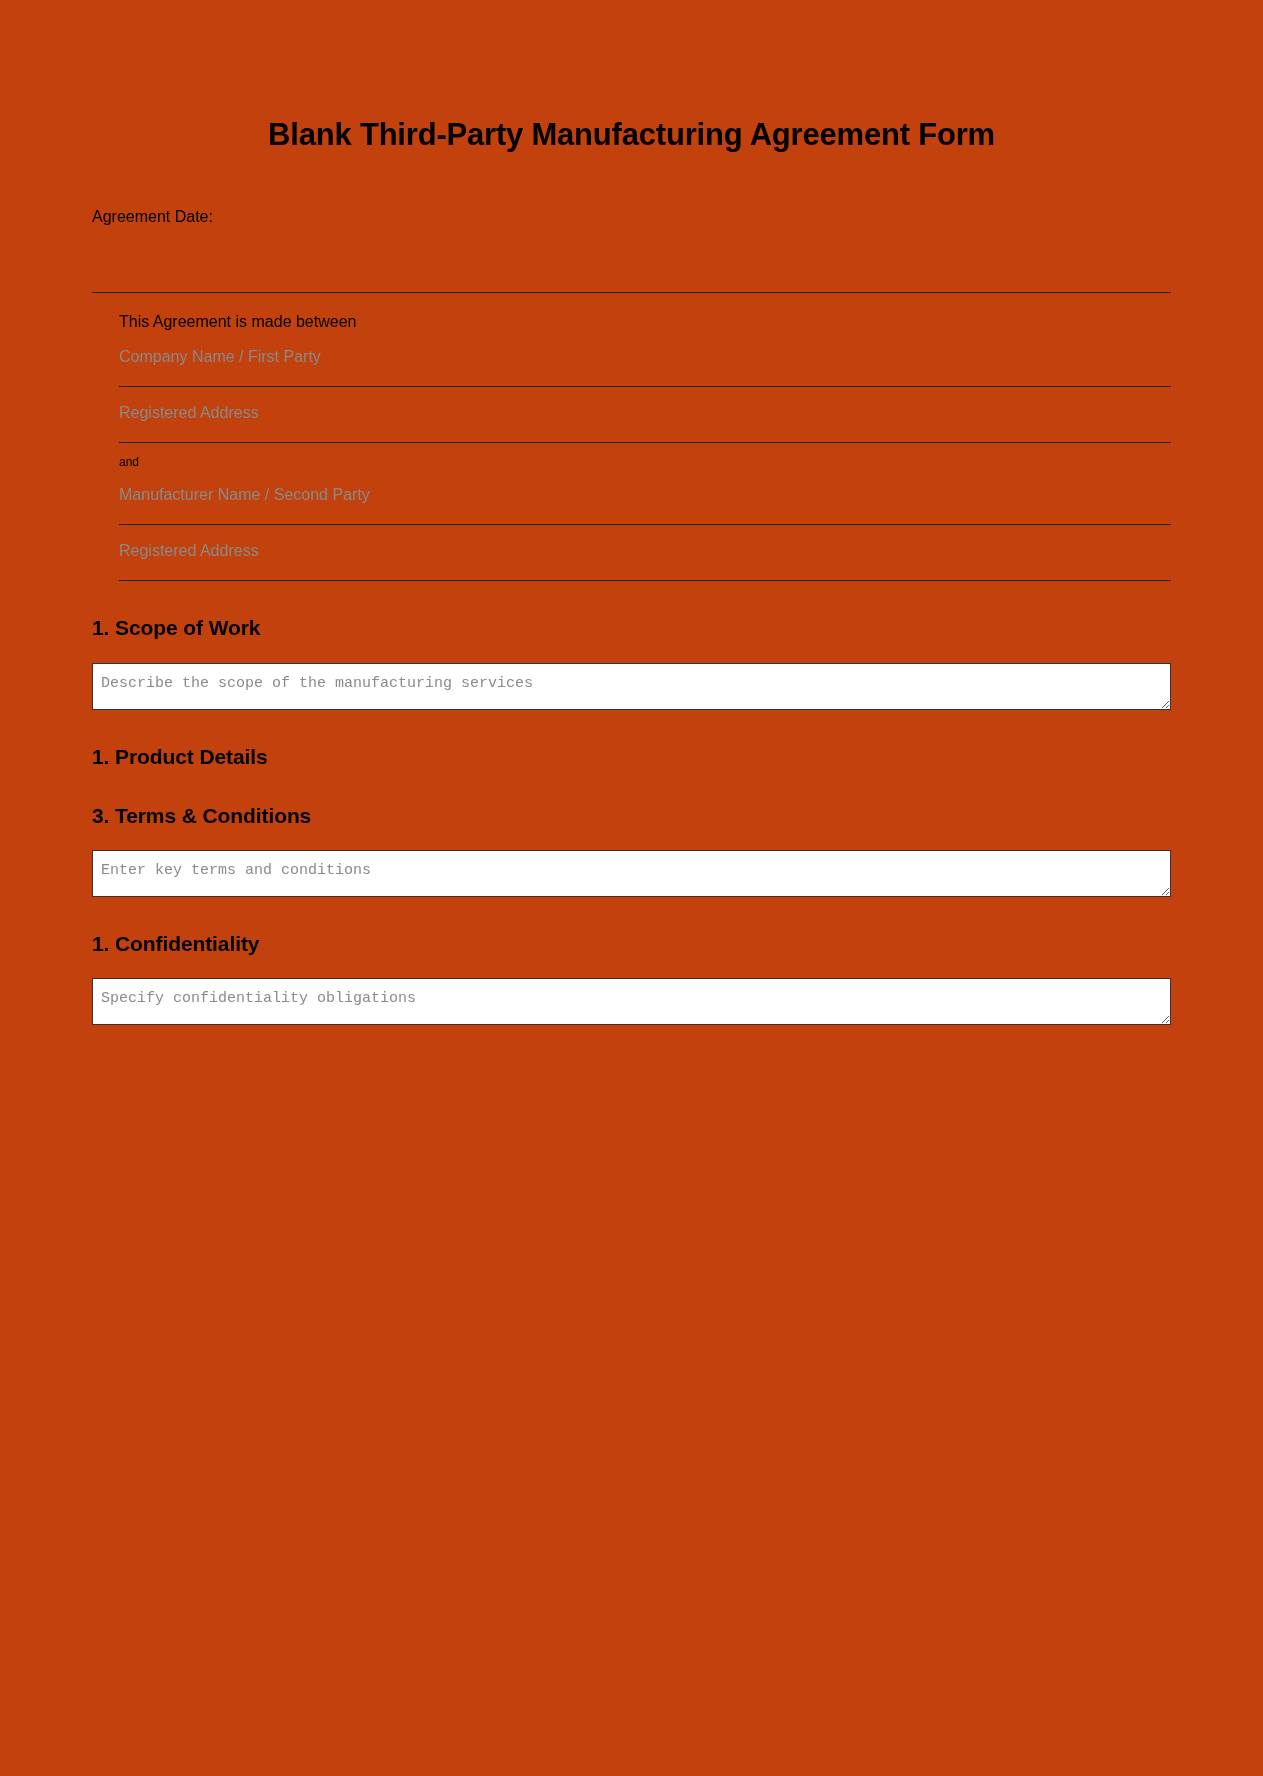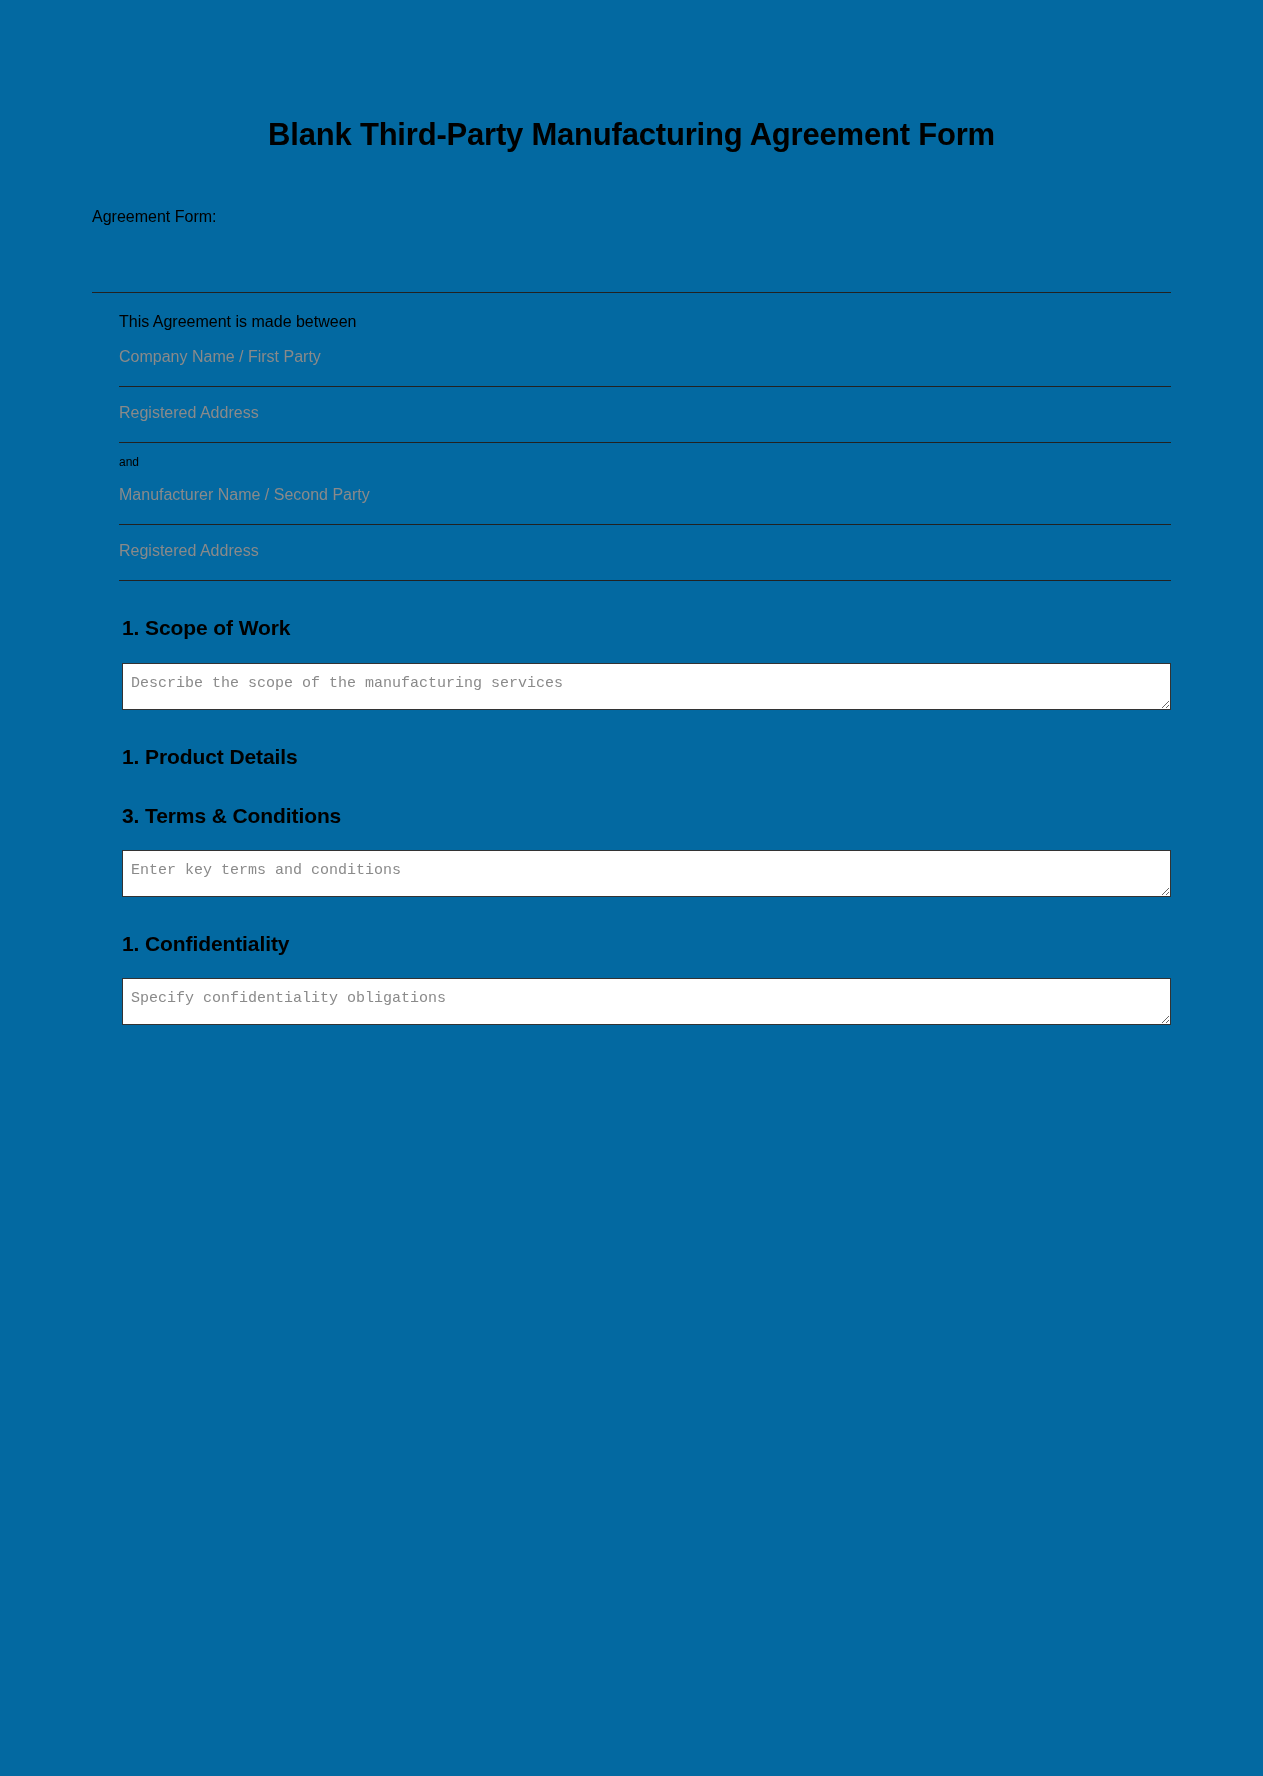--- a/index.html
+++ b/index.html
@@ -5,21 +5,21 @@
   html, body {
     margin: 0;
     padding: 0;
     background: #ffffff;
   }
 
   .page {
     position: relative;
     width: 1263px;
     height: 1776px;
-    background: #0369a1;
+    background: #c2410c;
     overflow: hidden;
     font-family: "Liberation Sans", sans-serif;
     color: #000000;
   }
 
   
   .sheet {
     position: absolute;
     left: 0;
     top: 0;
@@ -92,21 +92,20 @@
     font-size: 12px;
     margin: 12px 0 2px 0;
   }
 
   .parties .line-input {
     margin-top: 9px;
   }
 
   .section {
     margin-top: 34px;
-    margin-left: 30px;
   }
 
   .section-title {
     margin: 0 0 22px 0;
     font-size: 21px;
     font-weight: bold;
     line-height: 1.2;
     letter-spacing: -0.1px;
   }
 
@@ -137,21 +136,21 @@
 </head>
 <body>
 
 <div class="page">
   <div class="sheet">
     <div class="inner">
 
       <h1 class="doc-title">Blank Third-Party Manufacturing Agreement Form</h1>
 
       <div class="date-block">
-        <div class="field-label">Agreement Form:</div>
+        <div class="field-label">Agreement Date:</div>
         <input class="line-input date-input" type="text" placeholder="" style="">
       </div>
 
       <div class="parties">
         <div class="intro">This Agreement is made between</div>
 
         <input class="line-input" type="text" placeholder="Company Name / First Party" style="">
 
         <input class="line-input" type="text" placeholder="Registered Address" style="">
 

